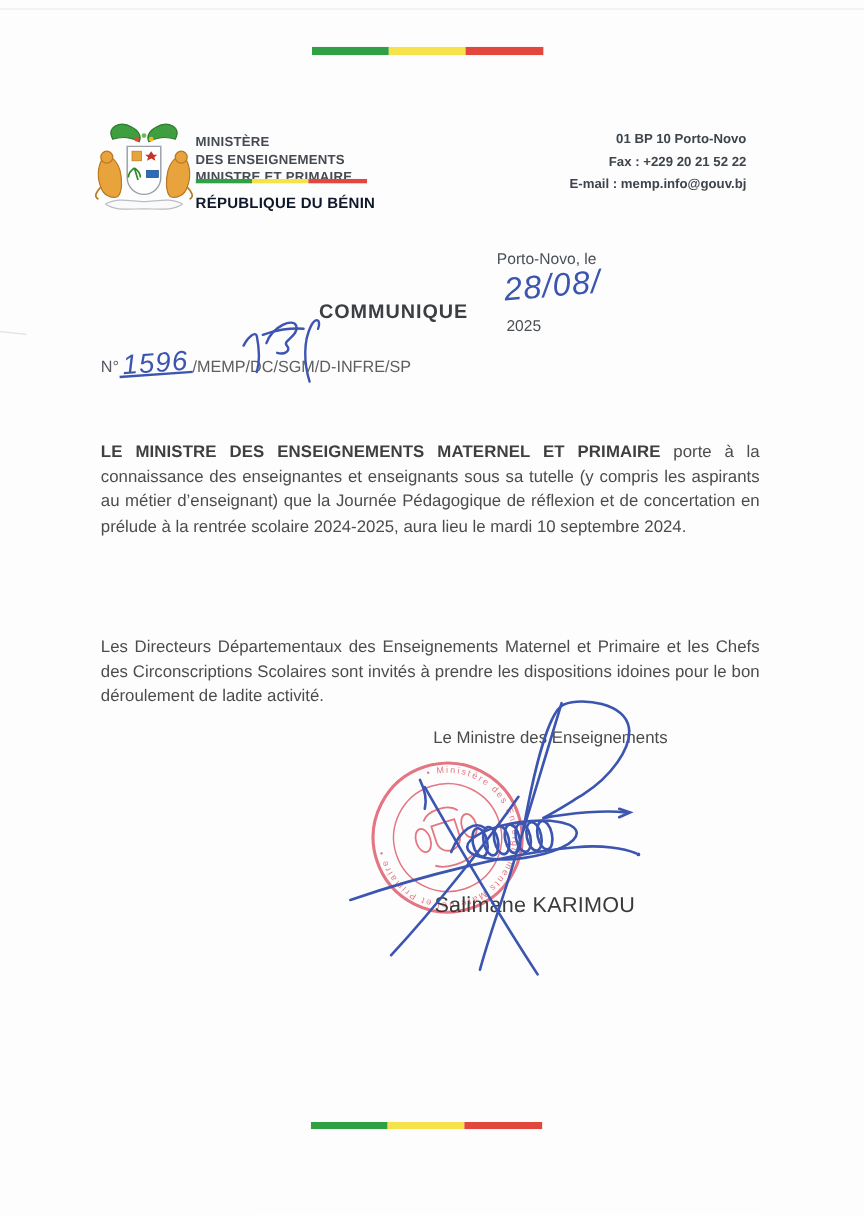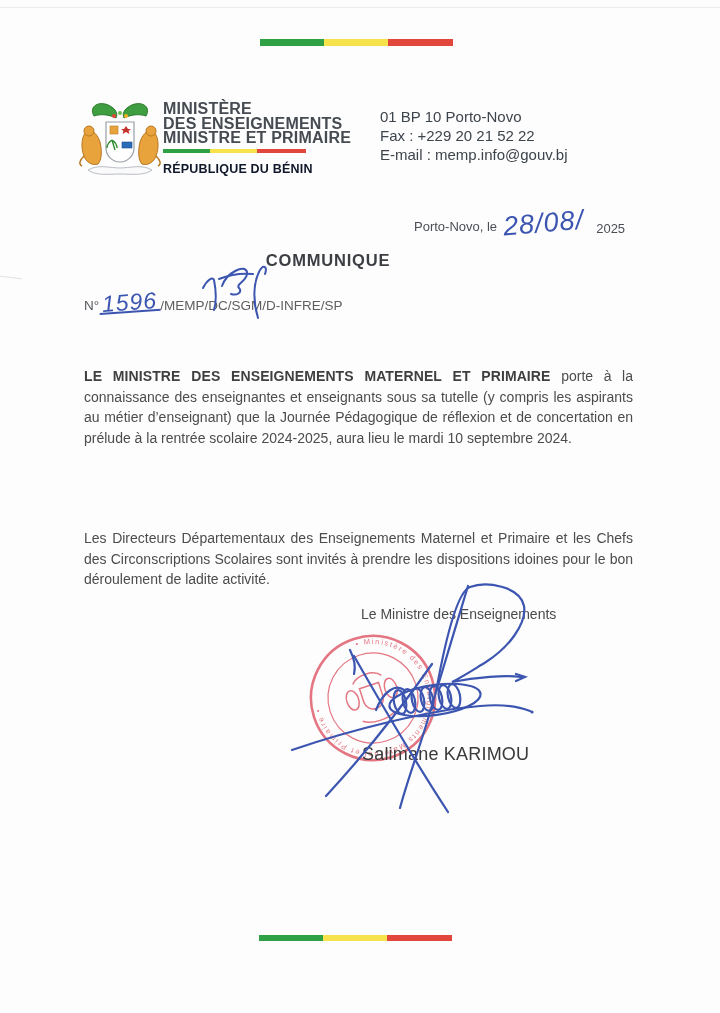--- a/index.html
+++ b/index.html
@@ -12,27 +12,27 @@
   .scan-edge { position:absolute; left:0; top:7px; width:100%; height:1px; background:#ececec; }
   .scan-artifact { position:absolute; left:0; top:277px; width:22px; height:1px; background:#cfcfcf; opacity:.6; transform:rotate(6deg); }
 
   
   .flagbar { position:absolute; display:block; }
   .flagbar.top { left:260px; top:39px; }
   .flagbar.bottom { left:259px; top:935px; }
 
   
   .coat { position:absolute; left:74px; top:94px; }
-  .ministry-block { position:absolute; left:163px; top:102px; font-weight:bold; font-size:16px; line-height:14.5px; color:#464b52; letter-spacing:.2px; }
+  .ministry-block { position:absolute; left:163px; top:112px; font-weight:bold; font-size:11px; line-height:14.5px; color:#464b52; letter-spacing:.2px; }
   .ministry-underline { position:absolute; left:163px; top:149px; }
   .republic { position:absolute; left:163px; top:162px; font-weight:bold; font-size:12.5px; color:#0f172a; letter-spacing:.2px; }
-  .contact-block { position:absolute; left:380px; top:107px; width:242px; font-weight:normal; font-size:15px; line-height:19px; color:#3e444c; }
+  .contact-block { position:absolute; left:380px; top:107px; width:242px; text-align:right; font-weight:bold; font-size:11px; line-height:19px; color:#3e444c; }
 
   
-  .date-line { position:absolute; left:414px; top:208px; display:flex; align-items:center; font-size:13px; color:#4a4f56; }
+  .date-line { position:absolute; left:414px; top:208px; display:flex; align-items:flex-start; font-size:13px; color:#4a4f56;flex-direction:column; }
   .ink { color:#3b55b0; }
   .date-hw { font-size:27px; font-style:italic; transform:rotate(-5deg); margin:0 4px 6px 6px; letter-spacing:1px; }
   .date-year { margin-left:8px; margin-top:4px; }
 
   
   .doc-title { position:absolute; left:0; top:251px; width:656px; text-align:center; font-weight:bold; font-size:16.5px; letter-spacing:.8px; color:#3b3e43; }
   .ref-line { position:absolute; left:84px; top:293px; display:flex; align-items:baseline; font-size:13.5px; color:#5e5e5e; }
   .ref-prefix { color:#555a60; }
   .ref-hw { font-size:23px; font-style:italic; line-height:18px; border-bottom:2px solid #3b55b0; padding:0 3px; transform:rotate(-4deg); letter-spacing:1px; }
   .paraph { position:absolute; left:195px; top:260px; }

